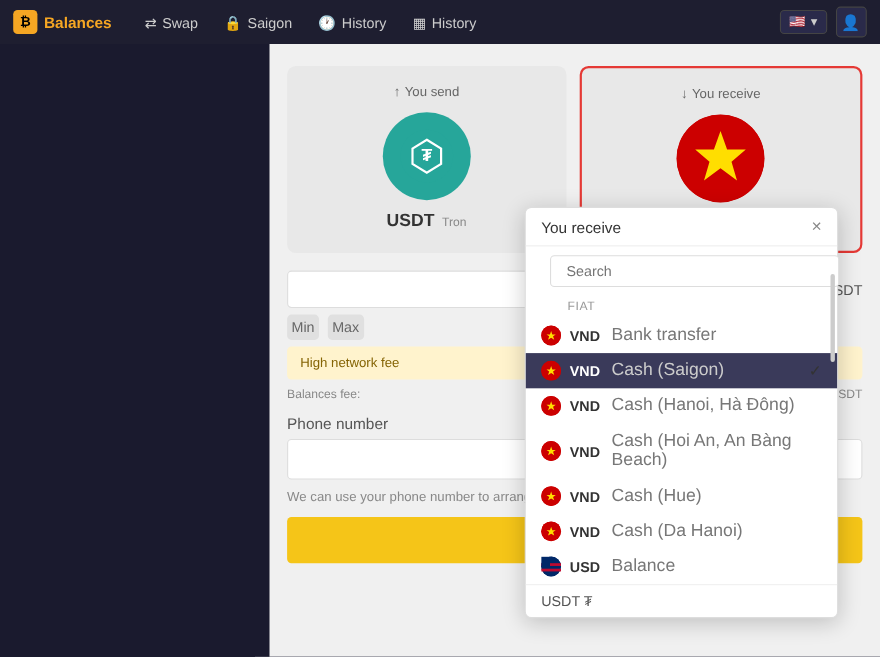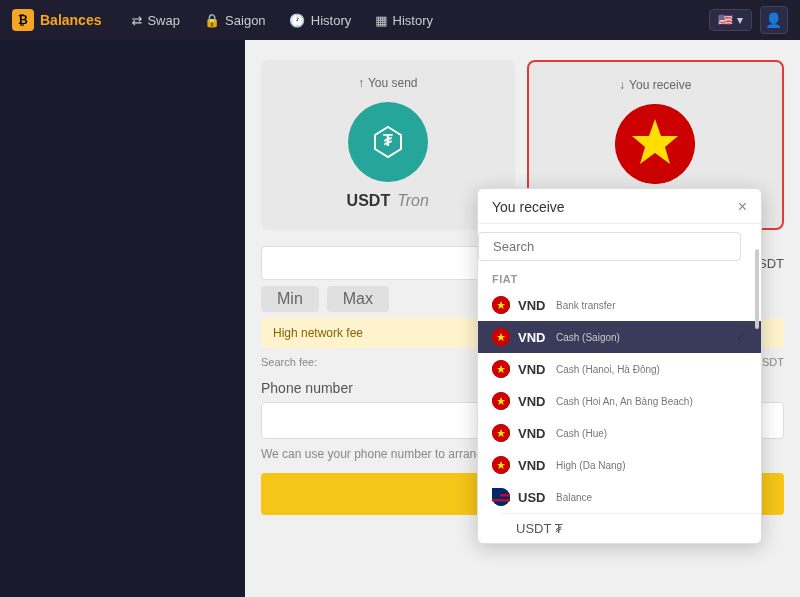--- a/index.html
+++ b/index.html
@@ -155,24 +155,23 @@
       background: #cc0000;
       position: relative;
       overflow: hidden;
     }
     .currency-name {
       font-size: 16px;
       font-weight: bold;
       color: #333;
     }
     .currency-sub {
-      font-size: 16px;
+      font-size: 11px;
       color: #888;
       margin-left: 3px;
-      font-style: italic;
     }
 
     
     .form-area {
       background: #f0f0f0;
     }
     .input-box {
       background: #fff;
       border: 1px solid #ddd;
       border-radius: 4px;
@@ -183,22 +182,22 @@
     }
     .min-max-row {
       display: flex;
       gap: 8px;
       margin-bottom: 6px;
     }
     .min-max-btn {
       background: #e0e0e0;
       border: none;
       border-radius: 4px;
-      padding: 4px 16px;
-      font-size: 16px;
+      padding: 4px 4px;
+      font-size: 13px;
       color: #666;
       cursor: pointer;
     }
     .warning-box {
       background: #fff3cd;
       border-radius: 4px;
       padding: 8px 12px;
       font-size: 12px;
       color: #856404;
       margin-bottom: 8px;
@@ -269,35 +268,36 @@
       color: #333;
       border-bottom: 1px solid #eee;
     }
     .dropdown-close {
       cursor: pointer;
       color: #888;
       font-size: 16px;
       line-height: 1;
     }
     .dropdown-search {
-      margin: 8px 0;
+      margin: 8px 22px;
       padding: 6px 14px;
       border: 1px solid #ddd;
       border-radius: 4px;
       font-size: 13px;
       color: #999;
       width: calc(100% - 20px);
     }
     .dropdown-section-label {
       padding: 4px 14px;
       font-size: 11px;
       color: #999;
-      font-weight: 700;
+      font-weight: 400;
       text-transform: uppercase;
       letter-spacing: 0.5px;
+      margin-left: 24px;
     }
     .dropdown-item {
       display: flex;
       align-items: center;
       padding: 7px 14px;
       gap: 8px;
       cursor: pointer;
       font-size: 13px;
       color: #333;
       position: relative;
@@ -328,21 +328,21 @@
       align-items: center;
       justify-content: center;
       font-size: 8px;
     }
     .item-currency {
       font-weight: bold;
       font-size: 13px;
       min-width: 30px;
     }
     .item-sub {
-      font-size: 10px;
+      font-size: 16px;
       color: #777;
     }
     .check-mark {
       margin-left: auto;
       color: #333;
       font-size: 14px;
     }
     .dropdown-scrollbar {
       position: absolute;
       right: 2px;
@@ -350,21 +350,20 @@
       width: 4px;
       height: 80px;
       background: #ccc;
       border-radius: 2px;
     }
     .dropdown-bottom-section {
       padding: 7px 14px;
       font-size: 13px;
       color: #555;
       border-top: 1px solid #f0f0f0;
-      margin-left: 24px;
     }
   </style>
 </head>
 <body>
 
 <nav class="navbar">
   <div class="nav-logo">
     <div class="nav-logo-icon">₿</div>
     <span>Balances</span>
   </div>
@@ -447,21 +446,21 @@
         <span style="font-size:13px;color:#555;font-weight:500;">USDT</span>
       </div>
       <div class="min-max-row">
         <button class="min-max-btn">Min</button>
         <button class="min-max-btn">Max</button>
       </div>
       <div class="warning-box">
         <span>High network fee</span>
       </div>
       <div class="network-fee-row">
-        <span>Search fee:</span>
+        <span>Balances fee:</span>
         <span>8.46358028 USDT</span>
       </div>
       <div class="phone-label">Phone number</div>
       <input class="phone-input" type="text" placeholder="" style="">
       <div class="phone-help">We can use your phone number to arrange the pick up.</div>
       <button class="swap-btn">
         <span>&gt; Sw</span>
       </button>
     </div>
 
@@ -536,21 +535,21 @@
 
       
       <div class="dropdown-item">
         <div class="vnd-flag">
           <svg width="18" height="18" viewBox="0 0 18 18">
               <circle cx="9" cy="9" r="9" fill="#cc0000"></circle>
               <polygon points="9,3 10.5,7.5 15,7.5 11.5,10 13,14.5 9,12 5,14.5 6.5,10 3,7.5 7.5,7.5" fill="#ffde00" transform="scale(0.7) translate(3.9,3.9)"></polygon>
             </svg>
         </div>
         <span class="item-currency">VND</span>
-        <span class="item-sub">High (Da Nang)</span>
+        <span class="item-sub">Cash (Da Hanoi)</span>
       </div>
 
       
       <div class="dropdown-item">
         <div class="usd-flag">
           <svg width="18" height="18" viewBox="0 0 18 18">
               <circle cx="9" cy="9" r="9" fill="#002868"></circle>
               <rect x="0" y="6" width="18" height="2.5" fill="#BF0A30"></rect>
               <rect x="0" y="11" width="18" height="2.5" fill="#BF0A30"></rect>
               <rect x="0" y="0" width="8" height="9" fill="#002868"></rect>

